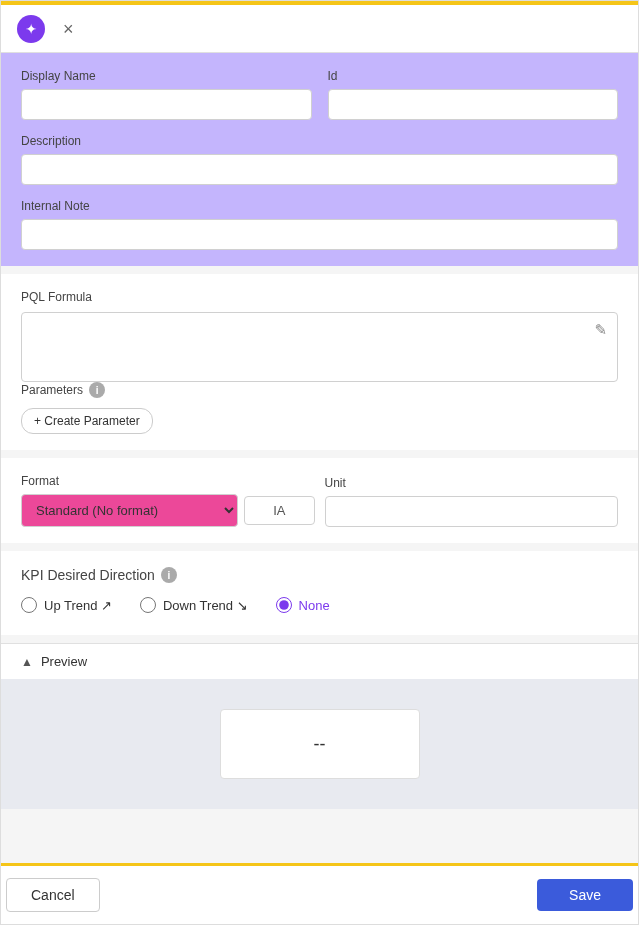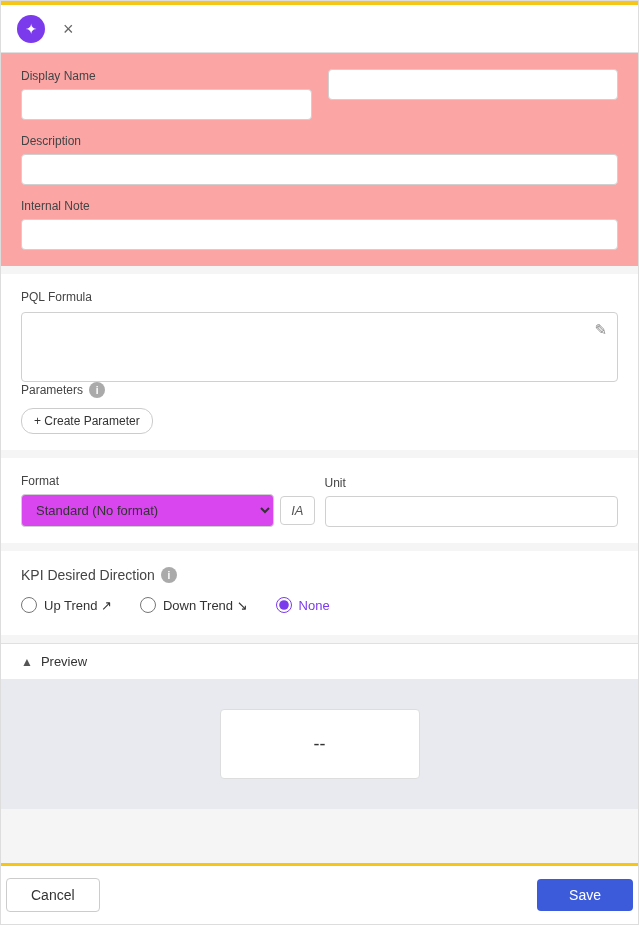--- a/index.html
+++ b/index.html
@@ -56,21 +56,21 @@
       color: #666;
       padding: 4px 8px;
       line-height: 1;
     }
     .modal-body {
       flex: 1;
       overflow-y: auto;
       padding: 0;
     }
     .section {
-      background: #fca5a5;
+      background: #c4b5fd;
       margin-bottom: 8px;
       padding: 16px 20px;
     }
     .form-row {
       display: flex;
       gap: 16px;
       margin-bottom: 0;
     }
     .form-group {
       display: flex;
@@ -182,36 +182,35 @@
       display: flex;
       gap: 6px;
       align-items: center;
     }
     select {
       border: 1px solid #d0d0d0;
       border-radius: 4px;
       padding: 7px 10px;
       font-size: 13px;
       outline: none;
-      background: #d946ef;
+      background: #ec4899;
       color: #333;
       flex: 1;
       cursor: pointer;
       appearance: auto;
     }
     .ia-btn {
       border: 1px solid #d0d0d0;
       border-radius: 4px;
-      padding: 6px 10px;
+      padding: 6px 28px;
       background: #fff;
       cursor: pointer;
       font-size: 13px;
       color: #555;
       white-space: nowrap;
-      font-style: italic;
     }
     .unit-group { display: flex; flex-direction: column; flex: 1; }
     .unit-input {
       border: 1px solid #d0d0d0;
       border-radius: 4px;
       padding: 7px 10px;
       font-size: 13px;
       outline: none;
       background: #fff;
       color: #333;
@@ -344,20 +343,21 @@
 
   <div class="modal-body">
 
     <div class="section">
       <div class="form-row">
         <div class="form-group">
           <label>Display Name</label>
           <input type="text" placeholder="" style="">
         </div>
         <div class="form-group">
+          <label>Id</label>
           <input type="text" placeholder="" style="">
         </div>
       </div>
       <div class="form-group" style="margin-top:14px;">
         <label>Description</label>
         <input type="text" placeholder="" style="">
       </div>
       <div class="form-group" style="margin-top:14px;">
         <label>Internal Note</label>
         <input type="text" placeholder="" style="">

